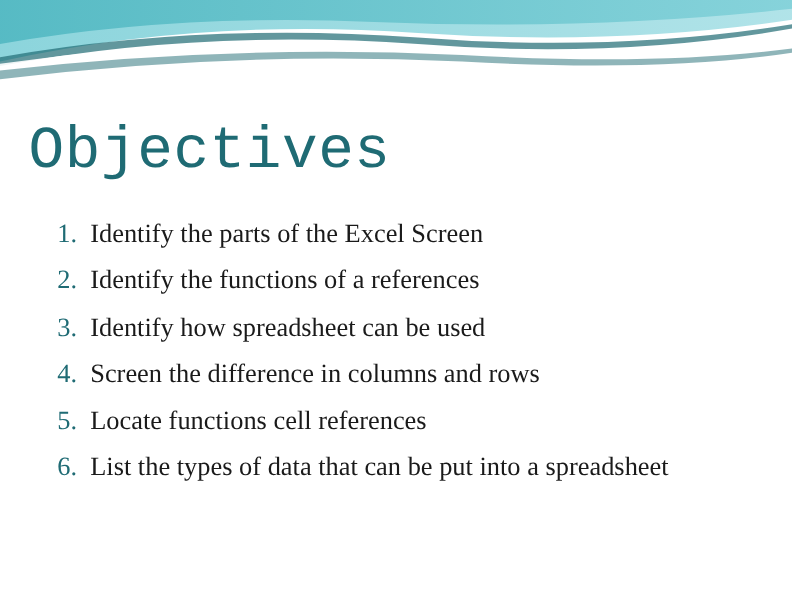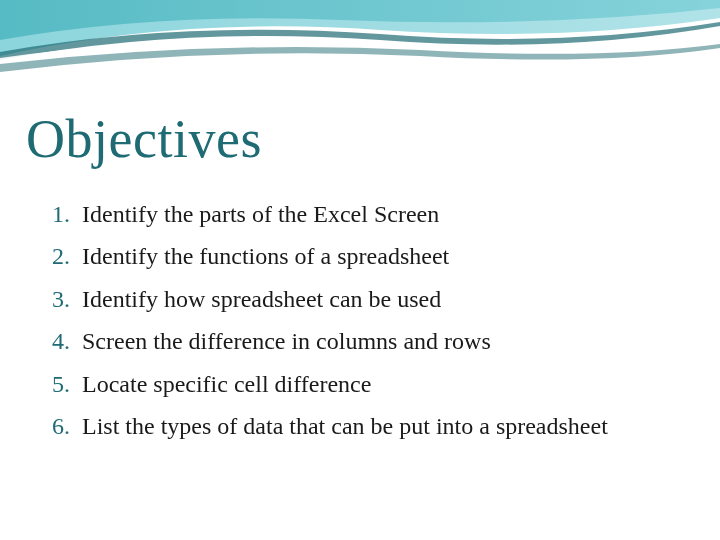--- a/index.html
+++ b/index.html
@@ -19,21 +19,21 @@
       z-index: 0;
     }
     .content {
       position: relative;
       z-index: 1;
       padding-top: 108px;
       padding-left: 26px;
       padding-right: 26px;
     }
     .title {
-      font-family: Liberation Serif, serif;
+      font-family: Liberation Mono, monospace;
       font-size: 54px;
       font-weight: 400;
       color: #1f6b74;
       margin-bottom: 28px;
       letter-spacing: 0.5px;
     }
     .objectives-list {
       list-style: none;
       counter-reset: obj-counter;
       font-size: 24px;
@@ -76,19 +76,19 @@
   <path d="M0,0 L720,0 L720,8 Q540,28 340,20 Q160,12 0,40 Z" fill="url(#g2)" opacity="0.85"></path>
   <path d="M0,52 Q180,20 380,34 Q560,48 720,22 L720,26 Q560,54 380,40 Q180,26 0,60 Z" fill="#1f6b74" opacity="0.7"></path>
   <path d="M0,58 Q200,30 400,42 Q580,54 720,32 L720,38 Q580,62 400,50 Q200,38 0,68 Z" fill="#ffffff" opacity="0.9"></path>
   <path d="M0,64 Q210,40 420,50 Q600,60 720,44 L720,48 Q600,66 420,56 Q210,46 0,72 Z" fill="#1f6b74" opacity="0.5"></path>
 </svg>
 
 <div class="content">
   <h1 class="title">Objectives</h1>
   <ol class="objectives-list">
     <li><span>Identify the parts of the Excel Screen</span></li>
-    <li><span>Identify the functions of a spreadsheet</span></li>
+    <li><span>Identify the functions of a references</span></li>
     <li><span>Identify how spreadsheet can be used</span></li>
     <li><span>Screen the difference in columns and rows</span></li>
-    <li><span>Locate specific cell difference</span></li>
+    <li><span>Locate functions cell references</span></li>
     <li><span>List the types of data that can be put into a spreadsheet</span></li>
   </ol>
 </div>
 
 </body></html>

